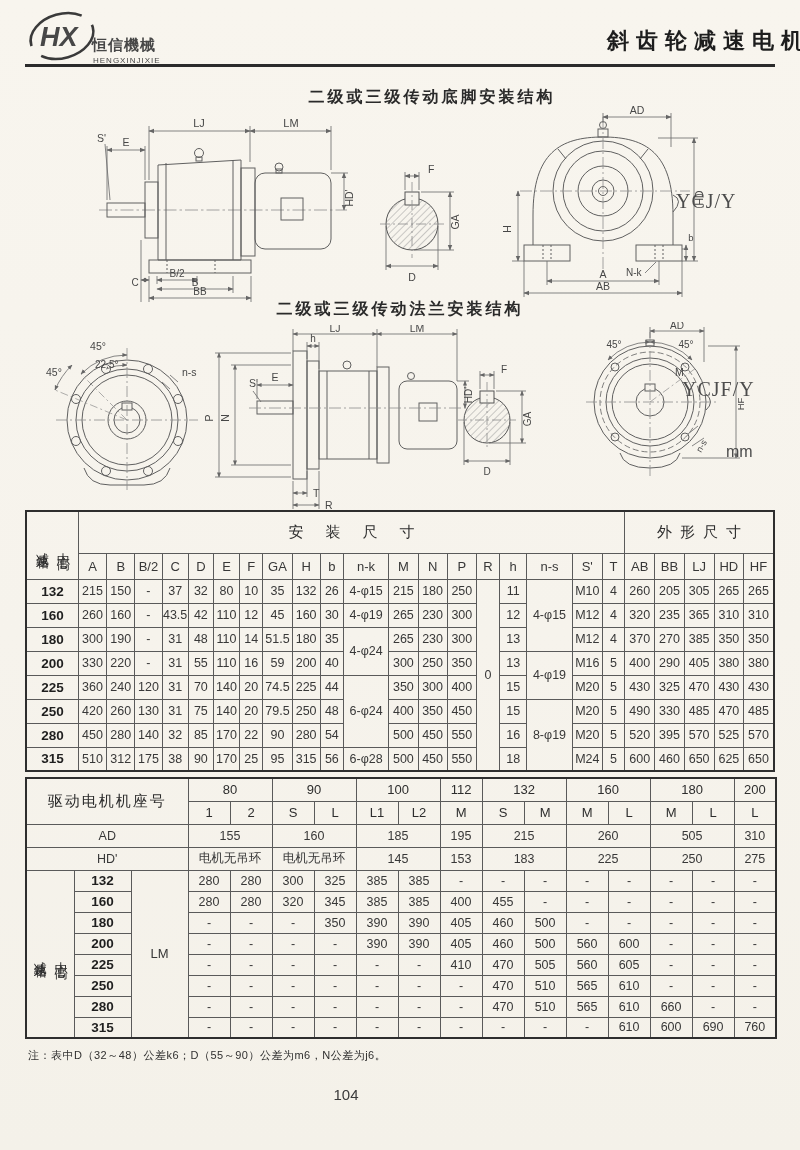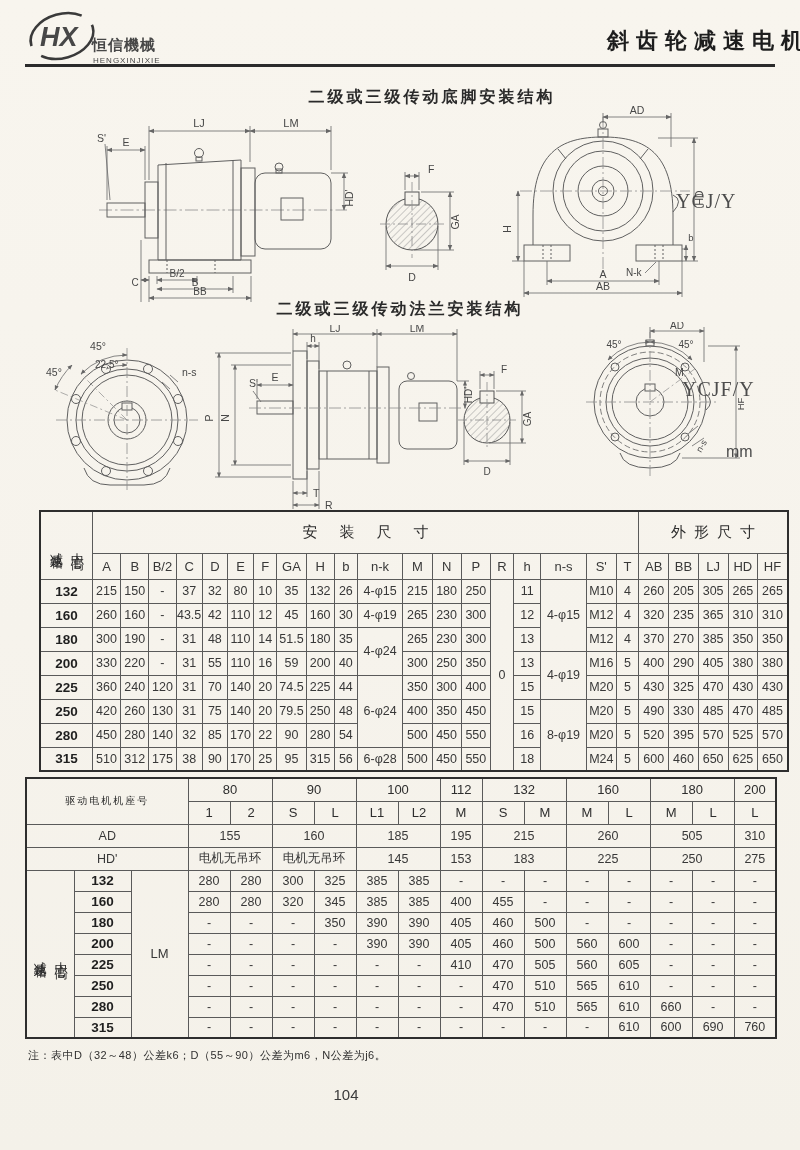--- a/index.html
+++ b/index.html
@@ -10,36 +10,36 @@
   .hrule{position:absolute;left:25px;top:64px;width:750px;height:3px;background:#2b2b2b;}
   .brand-title{position:absolute;right:34px;top:26px;font-size:22px;font-weight:bold;
                letter-spacing:7px;color:#1d1d1d;}
   .sec-title{position:absolute;left:0;width:800px;text-align:center;font-size:16px;
              font-weight:bold;letter-spacing:3px;color:#2a2a2a;}
   .model-label{position:absolute;font-size:20px;color:#4c4c4c;letter-spacing:1px;font-family:Liberation Serif, serif;}
   .unit-label{position:absolute;font-size:16px;color:#4c4c4c;}
   svg text{font-family:"Liberation Sans","DejaVu Sans",sans-serif;fill:#474747;}
   
   table{border-collapse:collapse;table-layout:fixed;width:750px;}
-  .dim-table{position:absolute;left:39px;top:510px;}
+  .dim-table{position:absolute;left:25px;top:510px;}
   .motor-table{position:absolute;left:25px;top:777px;}
   td,th{border:1px solid #5a5a5a;text-align:center;vertical-align:middle;padding:0;
         font-weight:normal;color:#383838;white-space:nowrap;overflow:hidden;}
   table{border:2px solid #2e2e2e;}
   #t1 thead tr.group-row{height:42px;}
   #t1 thead tr.col-row{height:26px;font-size:13px;}
   #t1 tbody tr{height:24px;font-size:12.5px;}
   #t1 .group-install{font-size:15px;letter-spacing:22px;text-indent:22px;color:#2d2d2d;}
   #t1 .group-outline{font-size:15px;letter-spacing:8px;text-indent:8px;color:#2d2d2d;}
   .size-cell{font-weight:bold;font-size:13.5px;color:#1f1f1f;}
   .vwrap{display:flex;justify-content:center;gap:3px;}
   .vcol{writing-mode:vertical-lr;text-orientation:upright;font-size:13px;letter-spacing:2px;color:#2d2d2d;}
   #t2 tr{height:23px;font-size:12.5px;}
   #t2 tr.lm-row{height:21px;}
-  #t2 .corner{font-size:10px;letter-spacing:2px;color:#2d2d2d;}
+  #t2 .corner{font-size:15px;letter-spacing:2px;color:#2d2d2d;}
   #t2 th.frame-h,#t2 th.sub-h{font-size:13px;color:#2d2d2d;}
   #t2 .lm-cell{font-size:13px;}
   .note{position:absolute;left:28px;top:1048px;font-size:11px;color:#2f2f2f;letter-spacing:0.5px;}
   .pageno{position:absolute;left:0;top:1086px;width:692px;text-align:center;font-size:15px;color:#3a3a3a;}
 </style>
 </head>
 <body>
 
 <div class="page">
 

